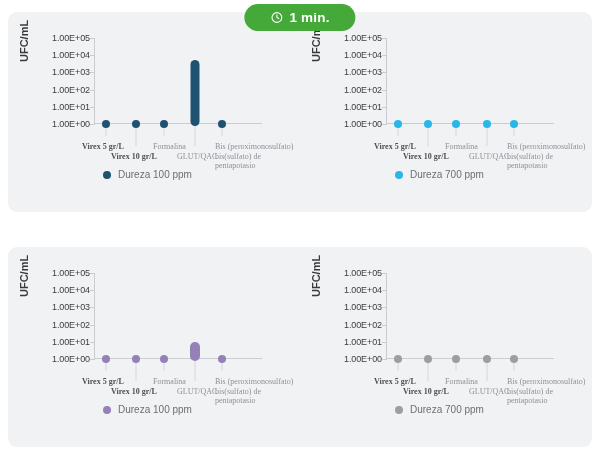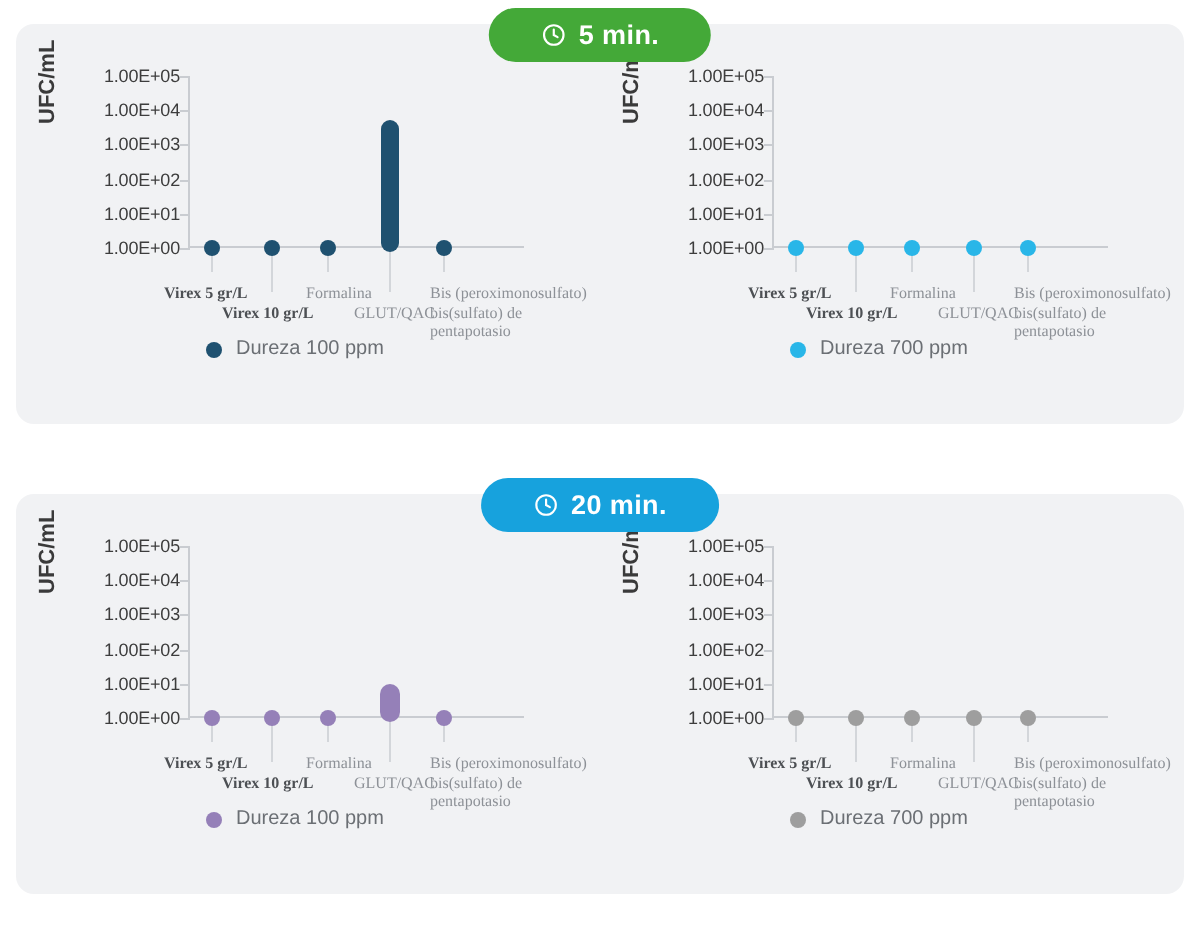--- a/index.html
+++ b/index.html
@@ -125,21 +125,21 @@
 <div class="section s1">
   <div class="card"></div>
 
   <div class="badge green">
     <span>
       <svg width="13" height="13" viewBox="0 0 24 24" fill="none" stroke="#ffffff" stroke-width="2">
         <circle cx="12" cy="12" r="9"></circle>
           <path d="M12 7v5l3.5 2" stroke-linecap="round"></path>
       </svg>
     </span>
-    <span>5 min.</span>
+    <span>1 min.</span>
   </div>
 
   <div class="panel left">
     <div class="ylabel">UFC/mL</div>
     <div class="plot">
       <div class="yaxis"></div>
       <div class="baseline"></div>
 
       <div class="ytickmark" style="top:0px"></div>
       <div class="ytickmark" style="top:17.2px"></div>
@@ -222,29 +222,20 @@
     <div class="legend">
       <span class="ldot" style="background:#29b6e8"></span>
       <span>Dureza 700 ppm</span>
     </div>
   </div>
 </div>
 
 <div class="section s2">
   <div class="card"></div>
 
-  <div class="badge blue">
-    <span>
-      <svg width="13" height="13" viewBox="0 0 24 24" fill="none" stroke="#ffffff" stroke-width="2">
-        <circle cx="12" cy="12" r="9"></circle>
-          <path d="M12 7v5l3.5 2" stroke-linecap="round"></path>
-      </svg>
-    </span>
-    <span>20 min.</span>
-  </div>
 
   <div class="panel left">
     <div class="ylabel">UFC/mL</div>
     <div class="plot">
       <div class="yaxis"></div>
       <div class="baseline"></div>
 
       <div class="ytickmark" style="top:0px"></div>
       <div class="ytickmark" style="top:17.2px"></div>
       <div class="ytickmark" style="top:34.4px"></div>

